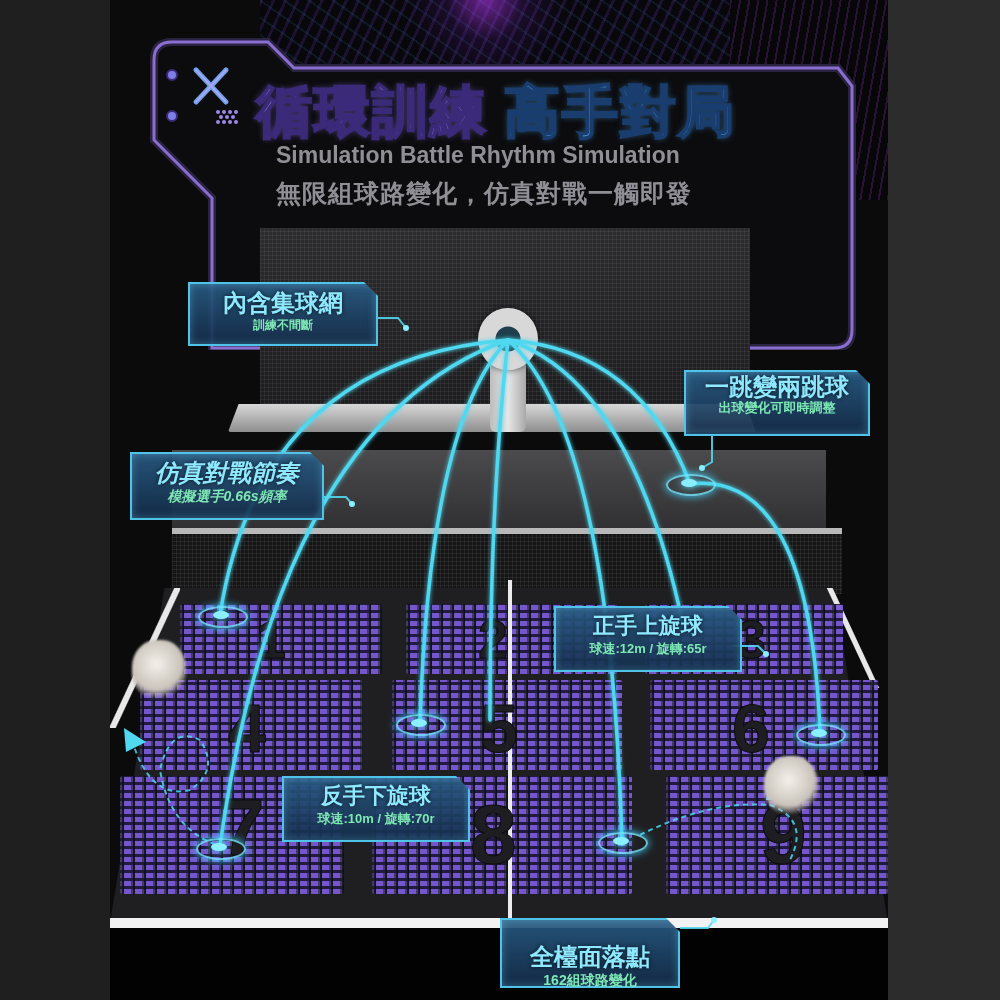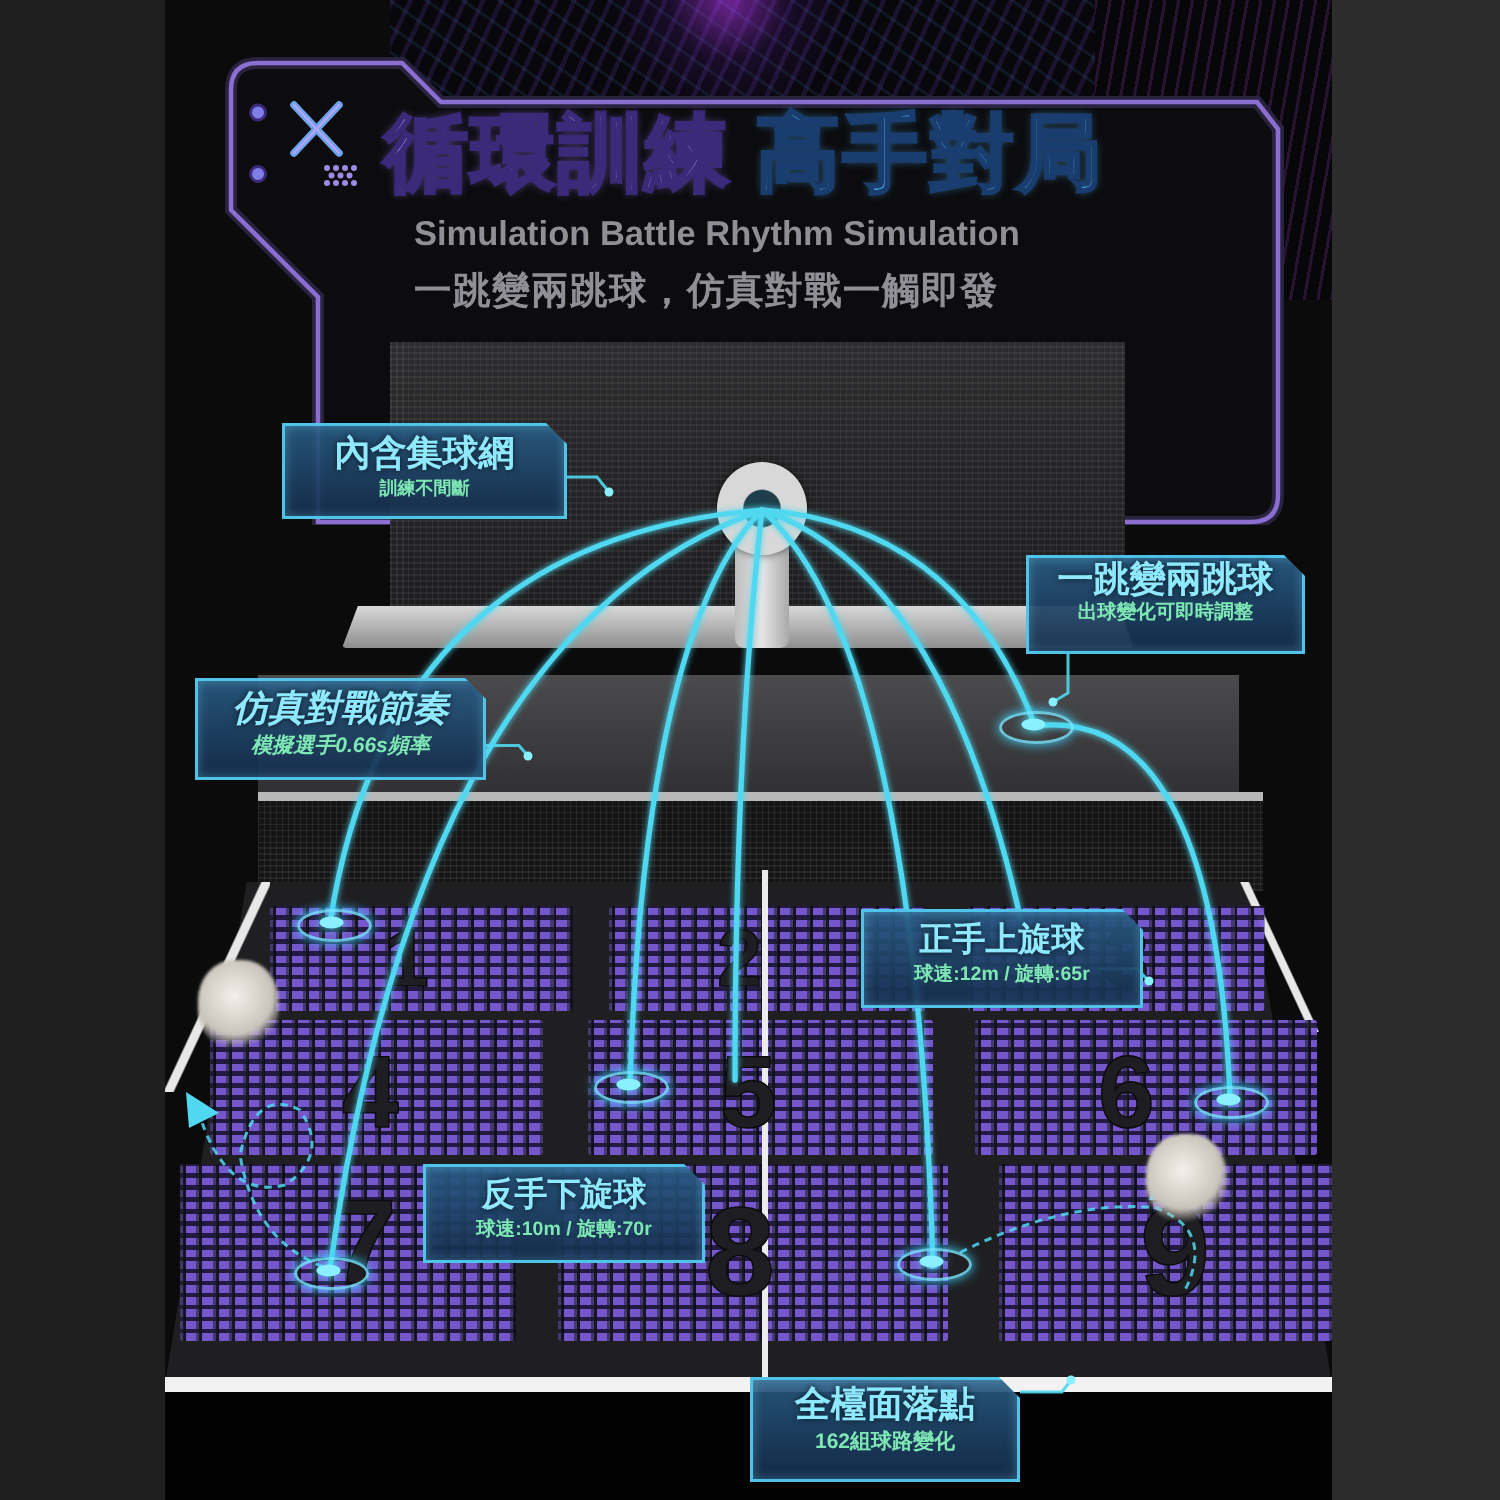--- a/index.html
+++ b/index.html
@@ -12,21 +12,21 @@
       radial-gradient(circle at 36% 0%, rgba(190,60,255,.55) 0, rgba(120,40,200,.15) 40px, transparent 80px),
       repeating-linear-gradient(115deg, rgba(110,70,200,.18) 0 3px, transparent 3px 11px),
       repeating-linear-gradient(35deg, rgba(60,140,200,.12) 0 2px, transparent 2px 14px),
       #08070c; }
   .top-art-right { position:absolute; left:620px; top:0; width:158px; height:200px;
     background: repeating-linear-gradient(100deg, rgba(160,60,200,.22) 0 2px, transparent 2px 9px), #070709; }
 
   
   .frame { position:absolute; left:38px; top:30px; width:708px; height:320px; }
   .frame svg { position:absolute; left:0; top:0; }
-  .title { position:absolute; left:146px; top:74px; font-family:"Liberation Sans", sans-serif; font-weight:bold; font-size:56px; letter-spacing:2px; white-space:nowrap; line-height:1; }
+  .title { position:absolute; left:146px; top:84px; font-family:"Liberation Sans", sans-serif; font-weight:bold; font-size:56px; letter-spacing:2px; white-space:nowrap; line-height:1; }
   .title .t1 { color:#b59cf5; -webkit-text-stroke:2px #3b2a7a; text-shadow:0 0 6px rgba(150,120,255,.5); }
   .title .t2 { color:#4fb6f0; -webkit-text-stroke:2px #1a3d70; text-shadow:0 0 6px rgba(80,180,255,.5); margin-left:16px; }
   .subtitle-en { position:absolute; left:166px; top:142px; color:#8f8f95; font-family:"Liberation Sans", sans-serif; font-weight:bold; font-size:23px; white-space:nowrap; }
   .subtitle-zh { position:absolute; left:166px; top:177px; color:#8f8f95; font-family:"Liberation Sans", sans-serif; font-weight:bold; font-size:25px; letter-spacing:1px; white-space:nowrap; }
 
   
   .net { position:absolute; left:140px; top:228px; width:500px; height:210px; }
   .net-back { position:absolute; left:10px; top:0; width:490px; height:200px;
     background:
       repeating-linear-gradient(0deg, rgba(255,255,255,.06) 0 1px, transparent 1px 4px),
@@ -107,21 +107,21 @@
             <circle cx="88" cy="92" r="2"></circle>
         </g>
       </g>
     </svg>
   </div>
 
   <div class="title">
     <span class="t1">循環訓練</span><span class="t2">高手對局</span>
   </div>
   <div class="subtitle-en">Simulation Battle Rhythm Simulation</div>
-  <div class="subtitle-zh">一跳變兩跳球，仿真對戰一觸即發</div>
+  <div class="subtitle-zh">無限組球路變化，仿真對戰一觸即發</div>
 
   <div class="net">
       <div class="net-back"></div>
     </div>
   <div class="net-tray"></div>
 
   <div class="table-far"></div>
   <div class="table-net"></div>
   <div class="table-near"></div>
   <div class="edge-left"></div>
@@ -217,27 +217,27 @@
   <div class="callout" style="left:574px;top:370px;width:182px;height:62px;">
     <div class="c-title" style="font-size:24px;margin-top:2px;">一跳變兩跳球</div>
     <div class="c-sub" style="font-size:13px;margin-top:1px;">出球變化可即時調整</div>
   </div>
 
   <div class="callout" style="left:20px;top:452px;width:190px;height:64px;font-style:italic;">
     <div class="c-title" style="font-size:24px;margin-top:6px;">仿真對戰節奏</div>
     <div class="c-sub" style="font-size:14px;margin-top:3px;">模擬選手0.66s頻率</div>
   </div>
 
-  <div class="callout" style="left:464px;top:606px;width:184px;height:62px;">
+  <div class="callout" style="left:444px;top:606px;width:184px;height:62px;">
     <div class="c-title" style="font-size:22px;margin-top:6px;">正手上旋球</div>
     <div class="c-sub" style="font-size:13px;margin-top:4px;">球速:12m / 旋轉:65r</div>
   </div>
 
   <div class="callout" style="left:172px;top:776px;width:184px;height:62px;">
     <div class="c-title" style="font-size:22px;margin-top:6px;">反手下旋球</div>
     <div class="c-sub" style="font-size:13px;margin-top:4px;">球速:10m / 旋轉:70r</div>
   </div>
 
   <div class="callout" style="left:390px;top:918px;width:176px;height:66px;">
-    <div class="c-title" style="font-size:24px;margin-top:4px;">全檯面落點</div>
+    <div class="c-title" style="font-size:24px;margin-top:24px;">全檯面落點</div>
     <div class="c-sub" style="font-size:14px;margin-top:3px;">162組球路變化</div>
   </div>
 </div>
 
 </body></html>

